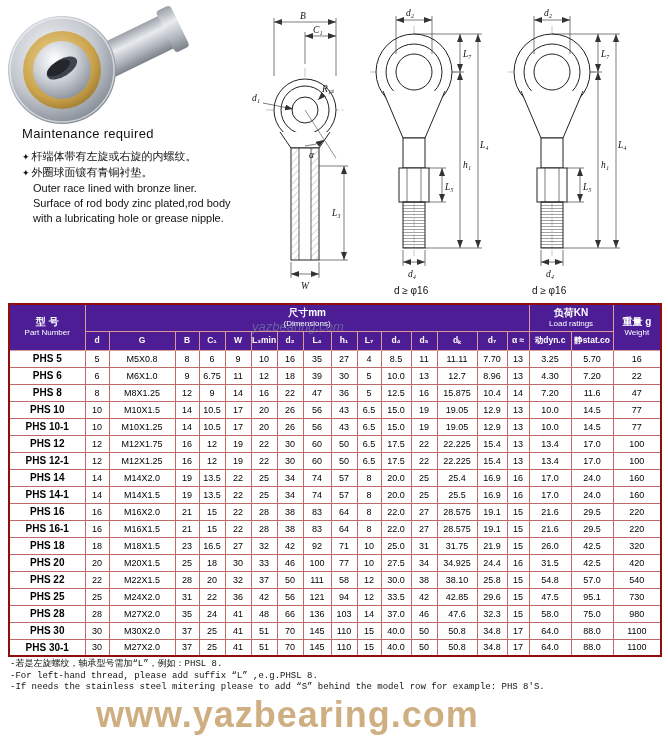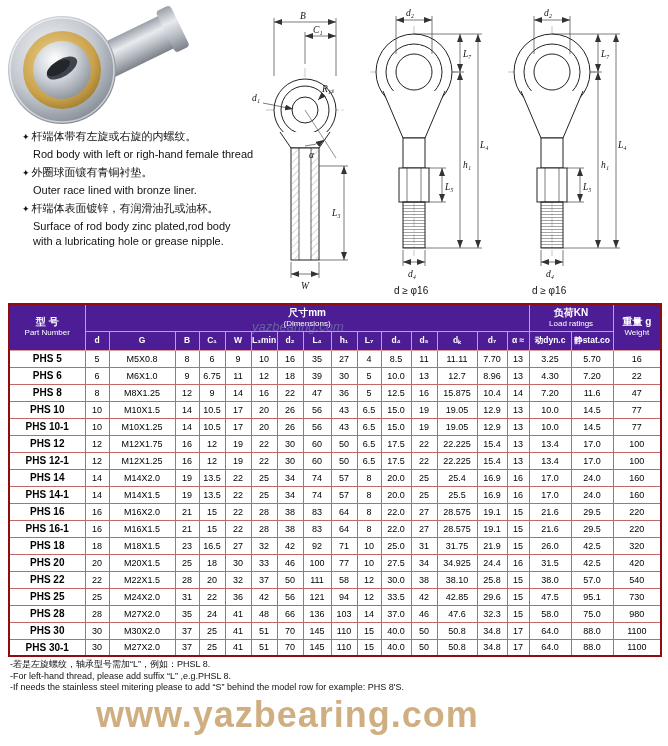--- a/index.html
+++ b/index.html
@@ -13,21 +13,21 @@
   .drawing { position: absolute; top: 6px; }
   #front-drawing { left: 250px; }
   #side-drawing-1 { left: 362px; }
   #side-drawing-2 { left: 500px; }
   svg text { font-family: "Liberation Serif", serif; }
   .dim { font-style: italic; font-size: 9.5px; fill: #111; }
   .cap { font-style: normal; font-size: 10px; font-family: "Liberation Sans", sans-serif; fill: #111; }
 
   .maint { position: absolute; left: 22px; top: 126px; width: 252px; }
   .maint-title { font-size: 13px; margin-bottom: 8px; letter-spacing: .3px; }
-  .b-cn { font-size: 11px; line-height: 20px; }
+  .b-cn { font-size: 11px; line-height: 15px; }
   .b-cn .mark { font-size: 9px; margin-right: 2px; }
   .b-en { font-size: 11px; line-height: 15px; padding-left: 11px; }
 
   table.spec {
     position: absolute; left: 8px; top: 303px; width: 652px;
     border-collapse: collapse; table-layout: fixed;
     border: 2px solid #8f0d0d;
   }
   .spec th {
     background: #4c1d95; color: #fff; border: 1px solid #e09999;
@@ -36,21 +36,21 @@
   .spec thead tr.top th { font-size: 10px; height: 27px; line-height: 12px; }
   .spec th .en { font-weight: normal; font-size: 8px; display: block; line-height: 10px; }
   .spec th.sub { font-size: 8.5px; height: 19px; line-height: 9px; }
   .spec td {
     border: 1px solid #c06868; text-align: center; font-size: 9px;
     height: 17px; padding: 0; color: #000; white-space: nowrap; overflow: hidden;
     background: #fff;
   }
   .spec td.part { font-weight: bold; font-size: 10px; }
 
-  .notes { position: absolute; left: 10px; top: 659px; font-size: 9px; line-height: 11.5px; color: #111; z-index: 2; }
+  .notes { position: absolute; left: 10px; top: 659px; font-size: 9px; line-height: 11.5px; color: #111; z-index: 2; font-family: Liberation Mono, monospace; }
   .wm-small {
     position: absolute; left: 252px; top: 291px; font-size: 13px; font-style: italic;
     color: #7f96a8; opacity: .55; z-index: 3; pointer-events: none; margin-top: 28px;
   }
   .wm-big {
     position: absolute; left: 96px; top: 694px; font-size: 36px; font-weight: bold;
     color: #a16207; opacity: .5; z-index: 3; letter-spacing: 1px; pointer-events: none;
   }
 </style>
 </head>
@@ -89,25 +89,24 @@
   <circle cx="60" cy="70" r="52" fill="none" stroke="#f8fafb" stroke-width="1.5" opacity="0.6"></circle>
   <circle cx="60" cy="70" r="39" fill="url(#gGold)"></circle>
   <circle cx="60" cy="70" r="29" fill="url(#gBall)"></circle>
   <g transform="rotate(-32 60 68)">
     <ellipse cx="60" cy="68" rx="17" ry="8.5" fill="#40454d"></ellipse>
     <ellipse cx="57" cy="66" rx="13" ry="6" fill="#23262b"></ellipse>
   </g>
 </svg>
 
 <div class="maint">
+  <div class="maint-title">Maintenance required</div>
   <div class="b-cn"><span class="mark">✦</span><span>杆端体带有左旋或右旋的内螺纹。</span></div>
-  <div class="b-en">Rod body with left or righ-hand female thread</div>
   <div class="b-cn"><span class="mark">✦</span><span>外圈球面镶有青铜衬垫。</span></div>
   <div class="b-en">Outer race lined with bronze liner.</div>
-  <div class="b-cn"><span class="mark">✦</span><span>杆端体表面镀锌，有润滑油孔或油杯。</span></div>
   <div class="b-en">Surface of rod body zinc plated,rod body</div>
   <div class="b-en">with a lubricating hole or grease nipple.</div>
 </div>
 
 <svg id="front-drawing" class="drawing" width="105" height="292" viewBox="0 0 105 292">
   <defs>
     <marker id="ar" markerWidth="9" markerHeight="6" refX="8" refY="3" orient="auto-start-reverse" markerUnits="userSpaceOnUse">
       <path d="M0,0 L8,3 L0,6 Z" fill="#333"></path>
     </marker>
     <pattern id="hat" patternUnits="userSpaceOnUse" width="5" height="5" patternTransform="rotate(45)">
@@ -592,21 +591,21 @@
         <td>37</td>
         <td>50</td>
         <td>111</td>
         <td>58</td>
         <td>12</td>
         <td>30.0</td>
         <td>38</td>
         <td>38.10</td>
         <td>25.8</td>
         <td>15</td>
-        <td>38.0</td>
+        <td>54.8</td>
         <td>57.0</td>
         <td>540</td>
       </tr>
       <tr>
         <td class="part">PHS 25</td>
         <td>25</td>
         <td>M24X2.0</td>
         <td>31</td>
         <td>22</td>
         <td>36</td>

